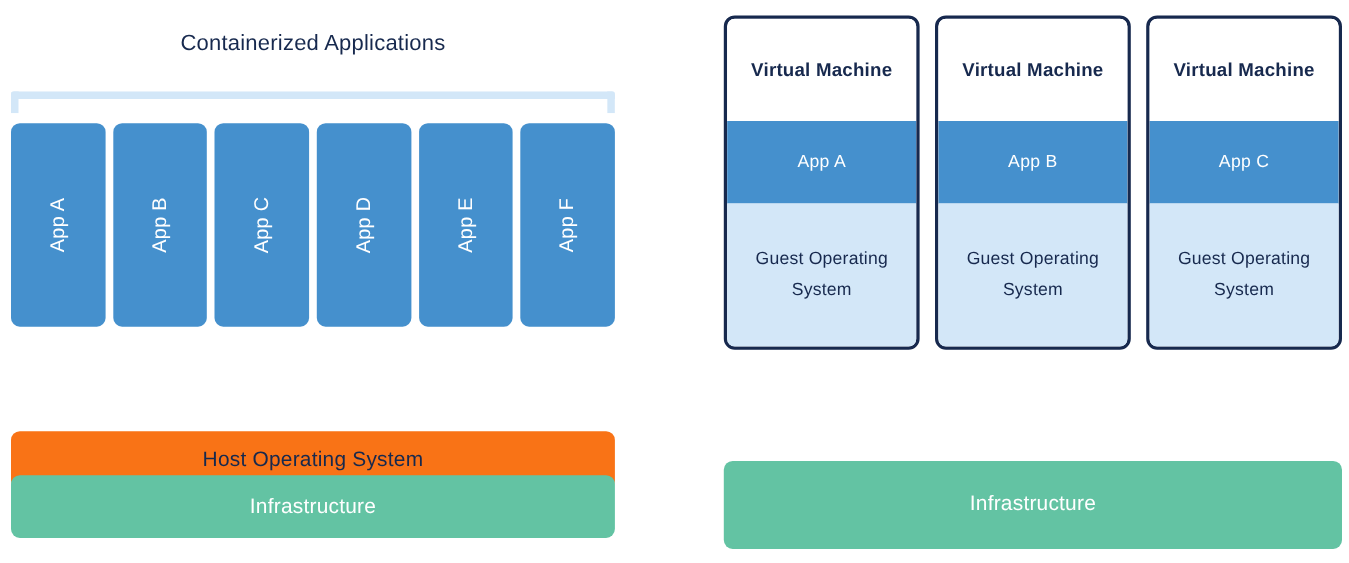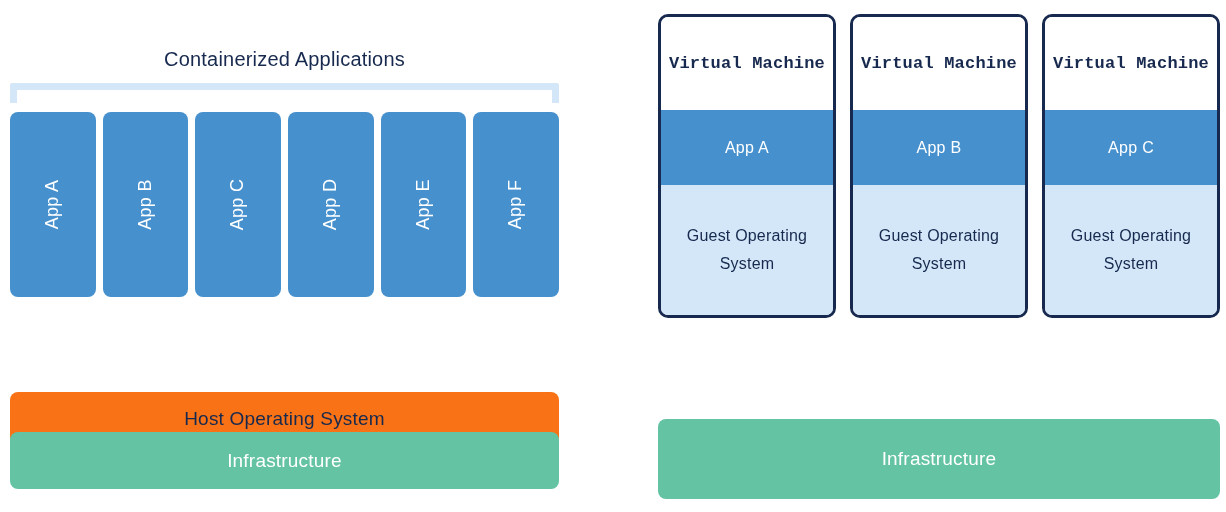--- a/index.html
+++ b/index.html
@@ -23,21 +23,20 @@
     width: 549px; height: 512px;
   }
   .left-title {
     position: absolute;
     top: 28px; left: 0; right: 0;
     text-align: center;
     font-size: 20px;
     font-weight: 500;
     letter-spacing: 0.2px;
     color: #17294E;
-    margin-top: 20px;
   }
   .bracket {
     position: absolute;
     top: 83px; left: 0; right: 0;
     height: 20px;
     border-top: 7px solid #D3E7F8;
     border-left: 7px solid #D3E7F8;
     border-right: 7px solid #D3E7F8;
     border-radius: 3px 3px 0 0;
   }
@@ -103,21 +102,20 @@
     height: 93px;
     display: flex;
     align-items: center;
     justify-content: center;
     background: #ffffff;
     font-size: 17px;
     font-weight: 700;
     letter-spacing: 0.2px;
     color: #17294E;
     white-space: nowrap;
-    font-family: Liberation Mono, monospace;
   }
   .vm-app {
     height: 75px;
     background: #4590CD;
     color: #ffffff;
     display: flex;
     align-items: center;
     justify-content: center;
     font-size: 16px;
     letter-spacing: 0.3px;

